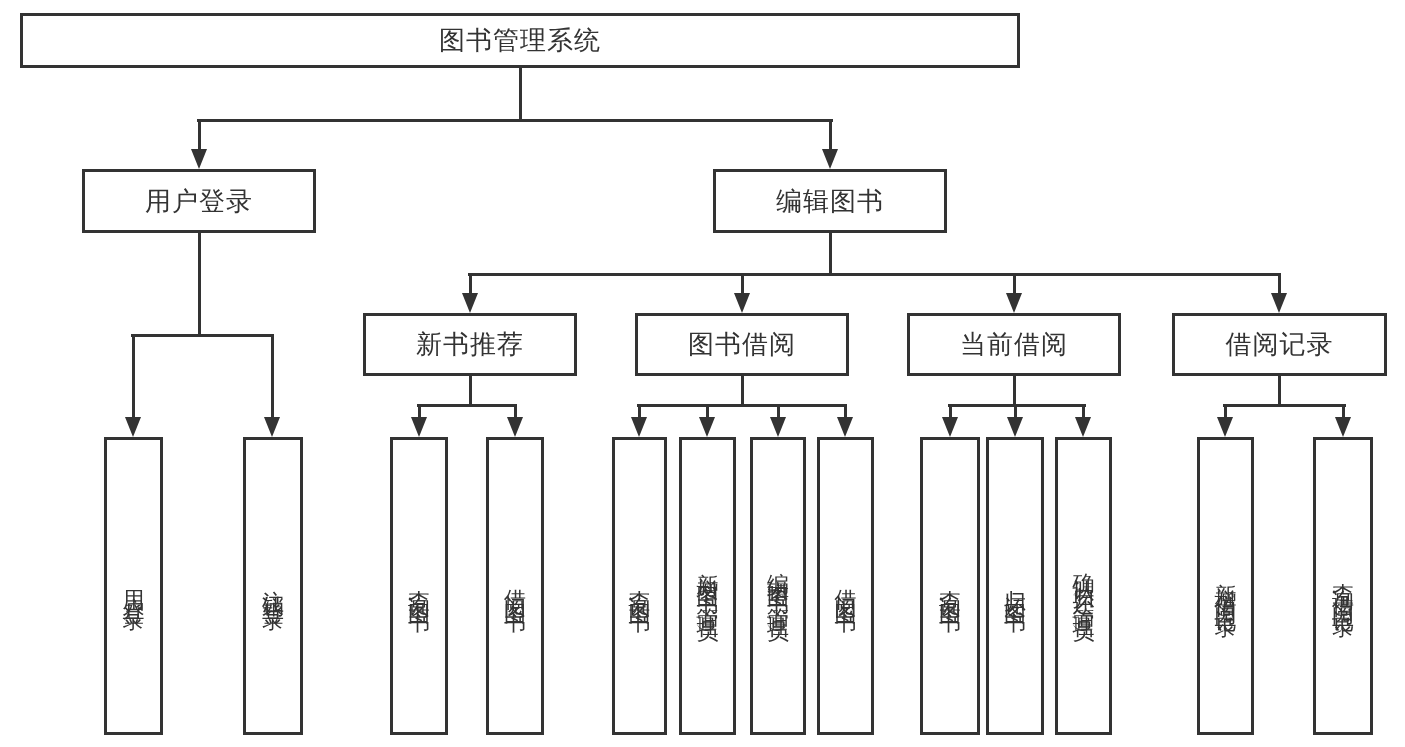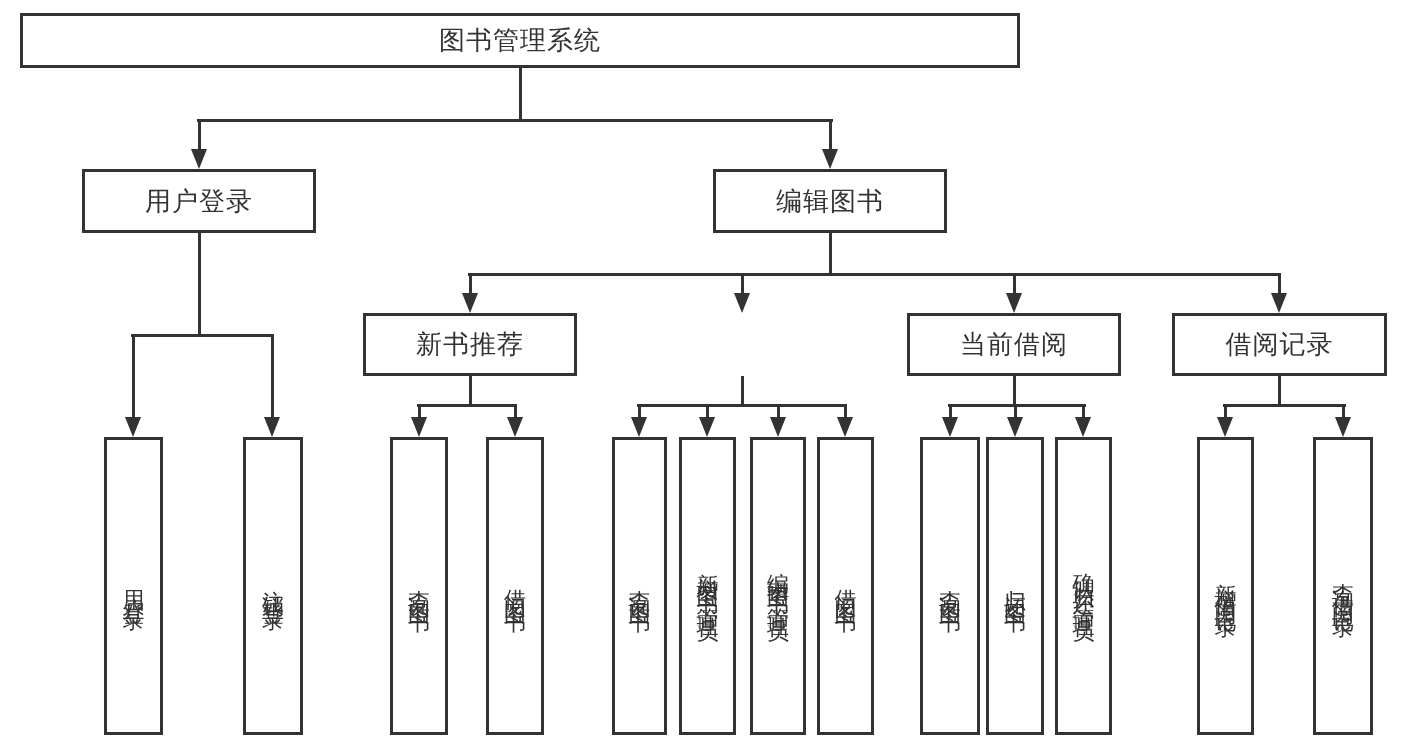--- a/index.html
+++ b/index.html
@@ -68,20 +68,23 @@
 
   <div class="hbox" style="left:82px;top:169px;width:234px;height:64px;">
     <span>用户登录</span>
   </div>
   <div class="hbox" style="left:713px;top:169px;width:234px;height:64px;">
     <span>编辑图书</span>
   </div>
 
   <div class="hbox" style="left:363px;top:313px;width:214px;height:63px;">
     <span>新书推荐</span>
+  </div>
+  <div class="hbox" style="left:635px;top:313px;width:214px;height:63px;">
+    <span>图书借阅</span>
   </div>
   <div class="hbox" style="left:907px;top:313px;width:214px;height:63px;">
     <span>当前借阅</span>
   </div>
   <div class="hbox" style="left:1172px;top:313px;width:215px;height:63px;">
     <span>借阅记录</span>
   </div>
 
   <div class="vbox" style="left:104px;width:59px;">
     <span class="vtext">用户登录</span>

